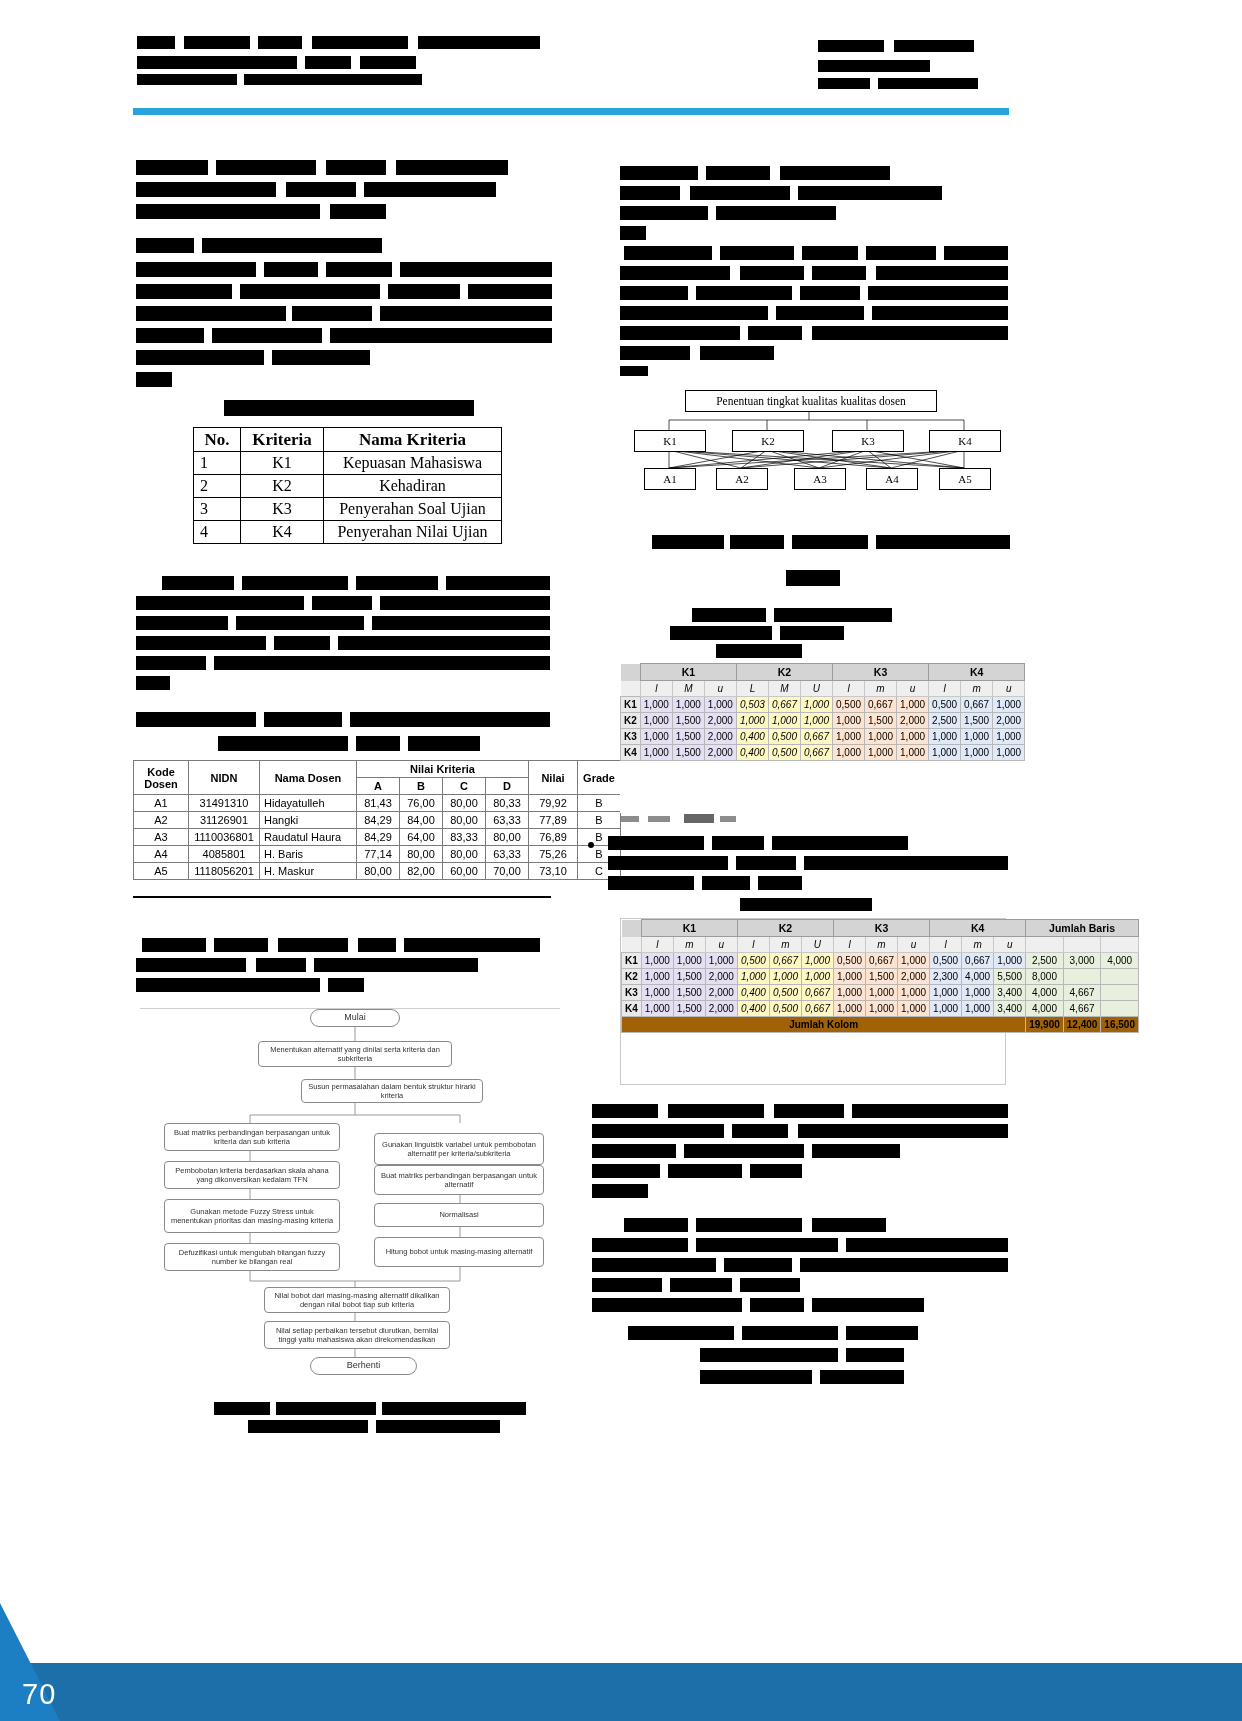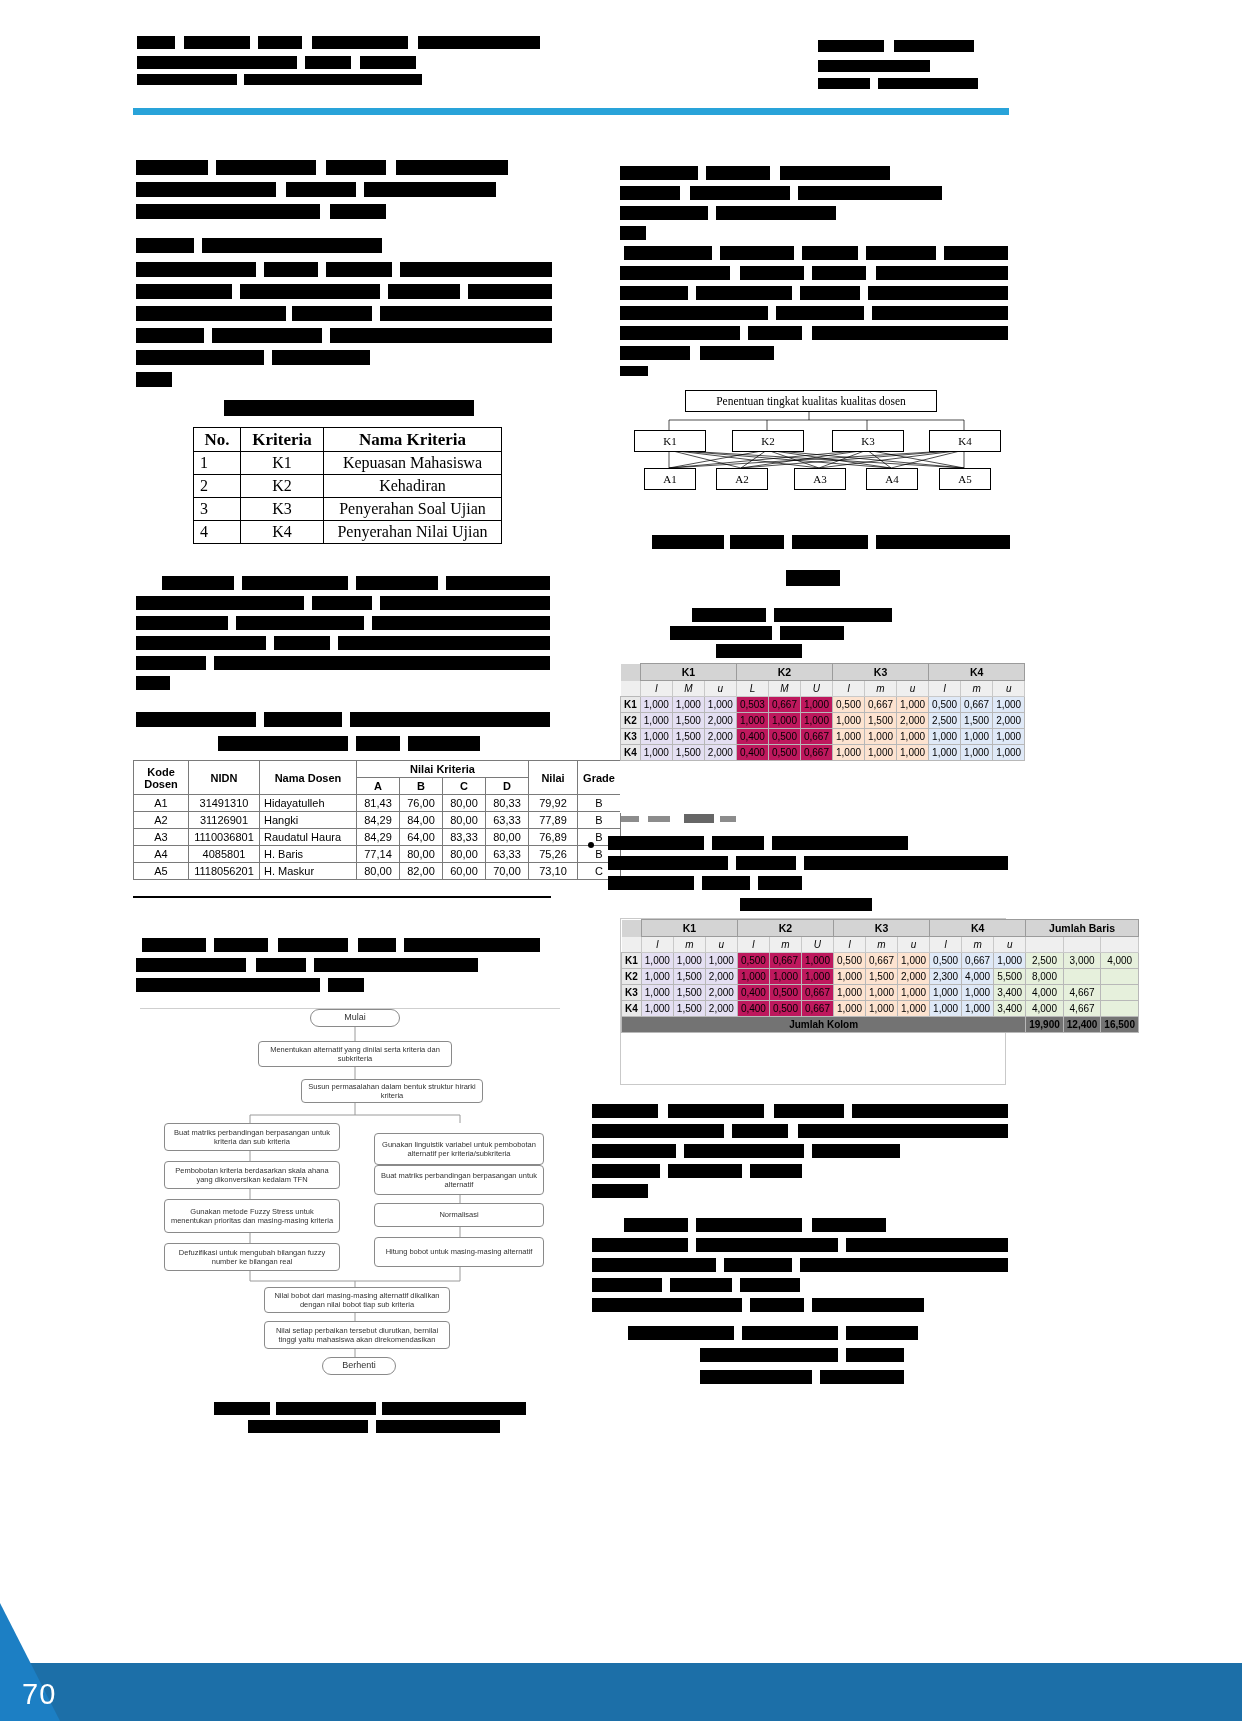--- a/index.html
+++ b/index.html
@@ -118,25 +118,25 @@
   .fz .hdr-sub td {
     background: #efefef;
     font-style: italic;
     border-color: #c9c9c9;
   }
   .fz .rh {
     background: #e9e9e9;
     font-weight: bold;
   }
   .fz .v1 { background: #e4dff2; }
-  .fz .v2 { background: #be185d; }
+  .fz .v2 { background: #fef9c3; font-style: italic; }
   .fz .v3 { background: #fde3d0; }
   .fz .v4 { background: #dfe9f7; }
   .fz .v5 { background: #e6f0dc; }
-  .fz .sum { background: #737373; font-weight: bold; }
+  .fz .sum { background: #a16207; font-weight: bold; }
 
   .fz-wrap {
     position: absolute;
     background: #fff;
   }
 
   
   .tbl-nilai {
     position: absolute;
     left: 133px;
@@ -454,21 +454,21 @@
     <div class="box" style="left:24px;top:194px;width:176px;height:34px;">Gunakan metode Fuzzy Stress untuk menentukan prioritas dan masing-masing kriteria</div>
     <div class="box" style="left:24px;top:238px;width:176px;height:28px;">Defuzifikasi untuk mengubah bilangan fuzzy number ke bilangan real</div>
 
     <div class="box" style="left:234px;top:128px;width:170px;height:32px;">Gunakan linguistik variabel untuk pembobotan alternatif per kriteria/subkriteria</div>
     <div class="box" style="left:234px;top:160px;width:170px;height:30px;">Buat matriks perbandingan berpasangan untuk alternatif</div>
     <div class="box" style="left:234px;top:198px;width:170px;height:24px;">Normalisasi</div>
     <div class="box" style="left:234px;top:232px;width:170px;height:30px;">Hitung bobot untuk masing-masing alternatif</div>
 
     <div class="box" style="left:124px;top:282px;width:186px;height:26px;">Nilai bobot dari masing-masing alternatif dikalikan dengan nilai bobot tiap sub kriteria</div>
     <div class="box" style="left:124px;top:316px;width:186px;height:28px;">Nilai setiap perbaikan tersebut diurutkan, bernilai tinggi yaitu mahasiswa akan direkomendasikan</div>
-    <div class="box term" style="left:182px;top:352px;width:74px;height:18px;">Berhenti</div>
+    <div class="box term" style="left:170px;top:352px;width:107px;height:18px;">Berhenti</div>
   </div>
 
   <div class="bar" style="left:214px;top:1402px;width:56px;height:13px;"></div>
   <div class="bar" style="left:276px;top:1402px;width:100px;height:13px;"></div>
   <div class="bar" style="left:382px;top:1402px;width:144px;height:13px;"></div>
   <div class="bar" style="left:248px;top:1420px;width:120px;height:13px;"></div>
   <div class="bar" style="left:376px;top:1420px;width:124px;height:13px;"></div>
 
   <div class="bar" style="left:620px;top:166px;width:78px;height:14px;"></div>
   <div class="bar" style="left:706px;top:166px;width:64px;height:14px;"></div>

